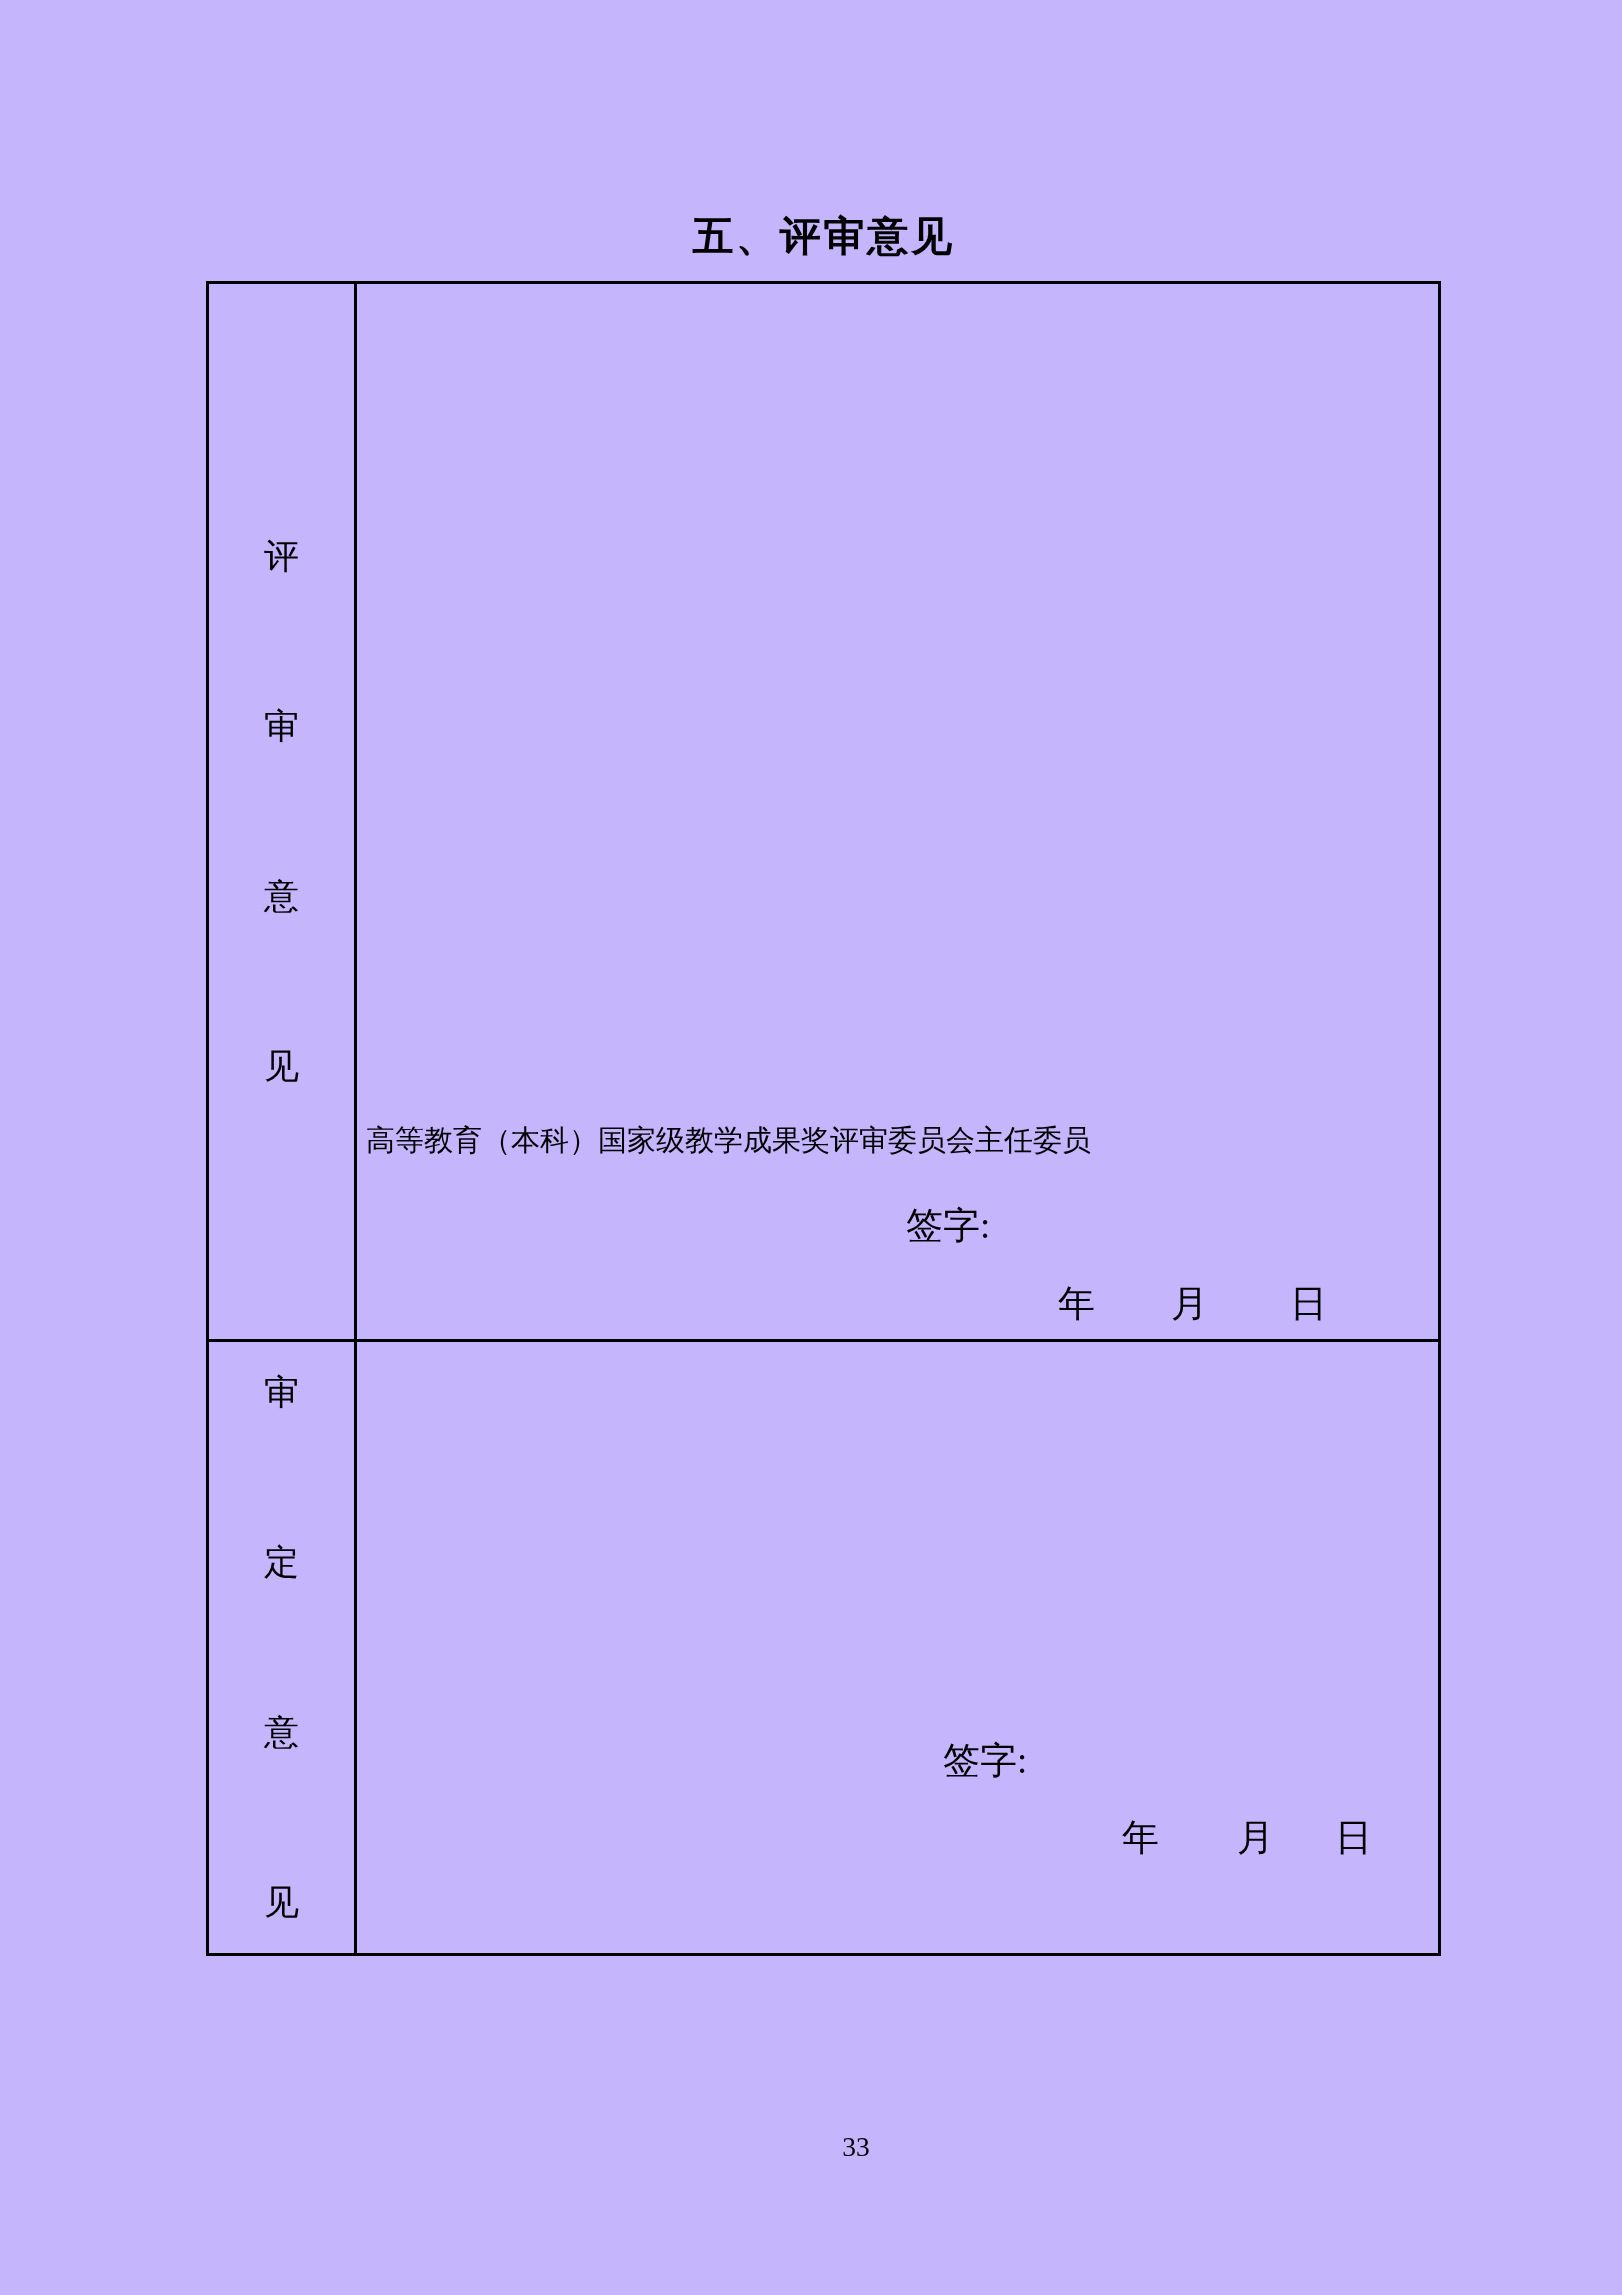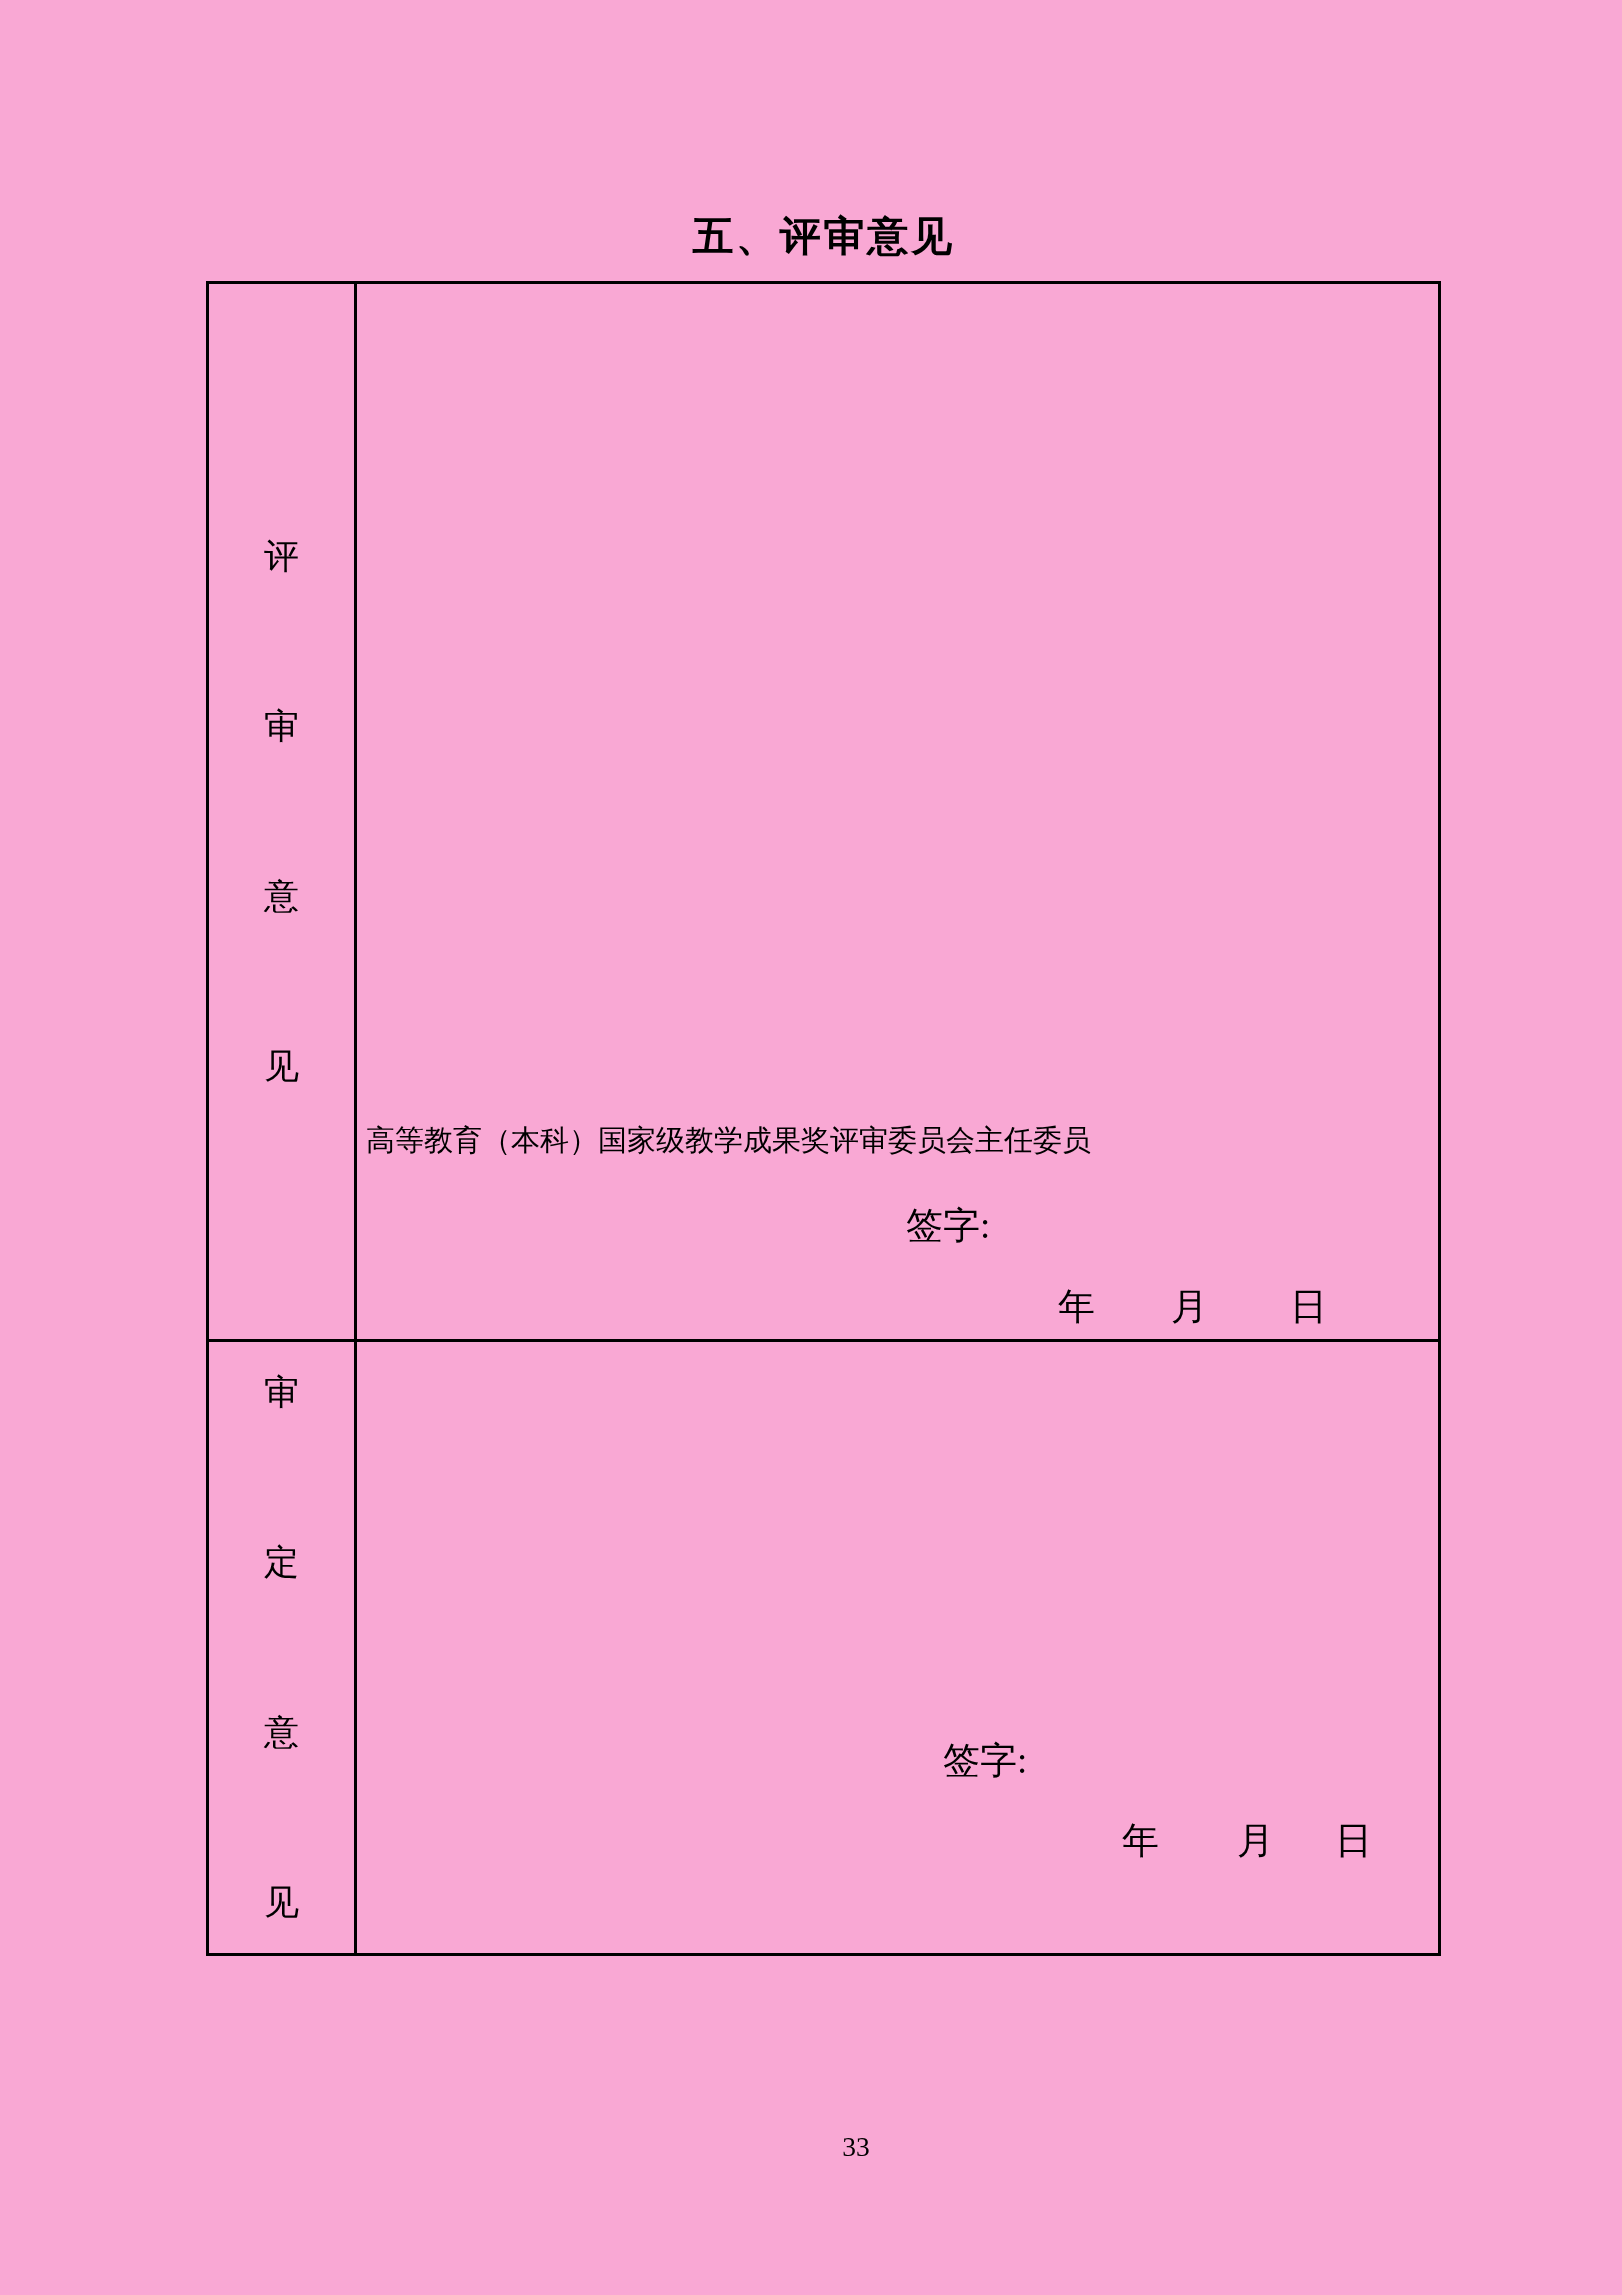--- a/index.html
+++ b/index.html
@@ -4,21 +4,21 @@
 <style>
   html, body {
     margin: 0;
     padding: 0;
     background: #ffffff;
   }
   .page {
     position: relative;
     width: 1622px;
     height: 2295px;
-    background: #f9a8d4;
+    background: #c4b5fd;
     font-family: "Liberation Serif", "DejaVu Serif", serif;
     color: #000000;
     overflow: hidden;
   }
   .section-title {
     position: absolute;
     left: 206px;
     top: 213px;
     width: 1235px;
     text-align: center;
@@ -74,21 +74,21 @@
   .committee-line {
     position: absolute;
     left: 8.9px;
     top: 842px;
     font-size: 29px;
     white-space: nowrap;
   }
   .sign-line { position: absolute; white-space: nowrap; }
   .r1-sign { left: 549px; top: 923px; }
   .r2-sign { left: 586px; top: 400px; }
-  .date-line { position: absolute; white-space: nowrap; }
+  .date-line { position: absolute; white-space: nowrap; font-family: Liberation Mono, monospace; }
   .r1-date { left: 701px; top: 1004px; }
   .r2-date { left: 765px; top: 480px; }
   .r1-date .month-char { margin-left: 76px; }
   .r1-date .day-char   { margin-left: 82px; }
   .r2-date .month-char { margin-left: 78px; }
   .r2-date .day-char   { margin-left: 61px; }
   .page-number {
     position: absolute;
     left: 10px;
     top: 2131px;

